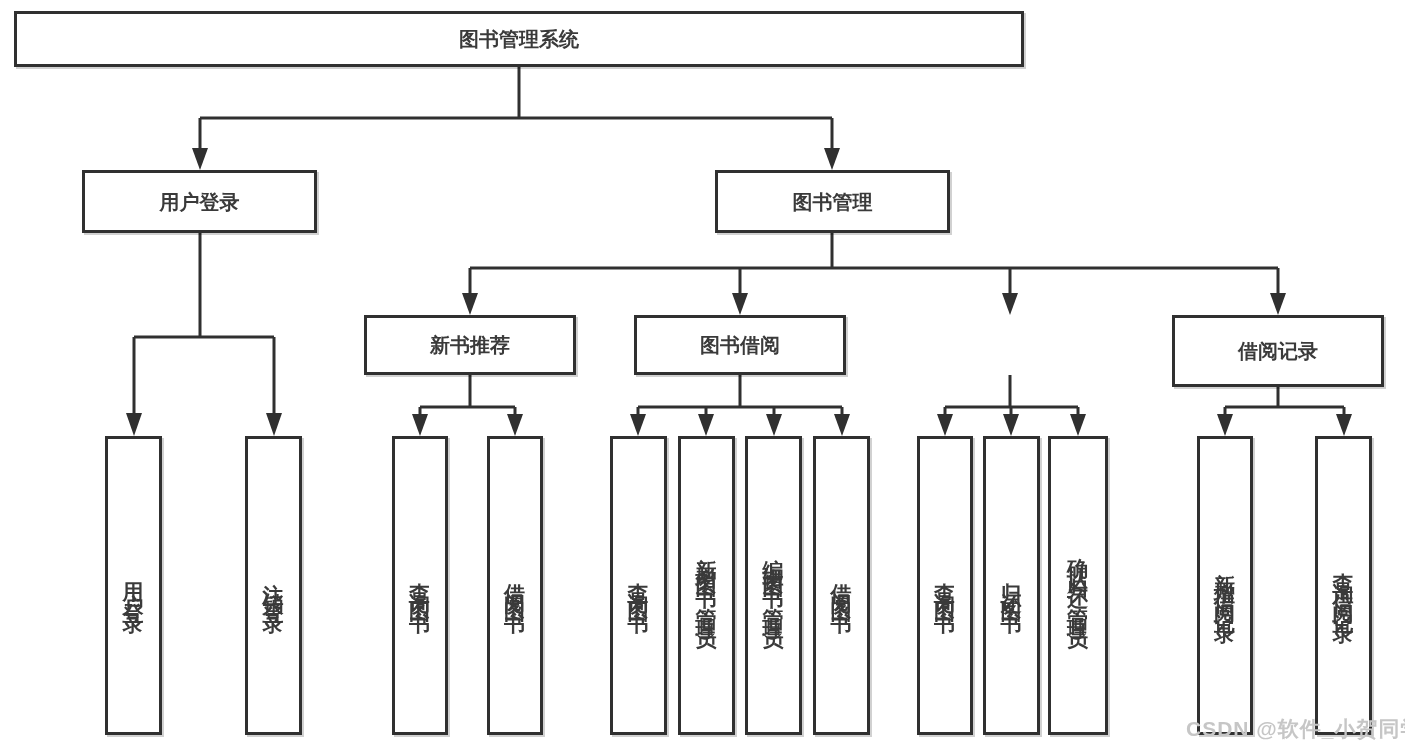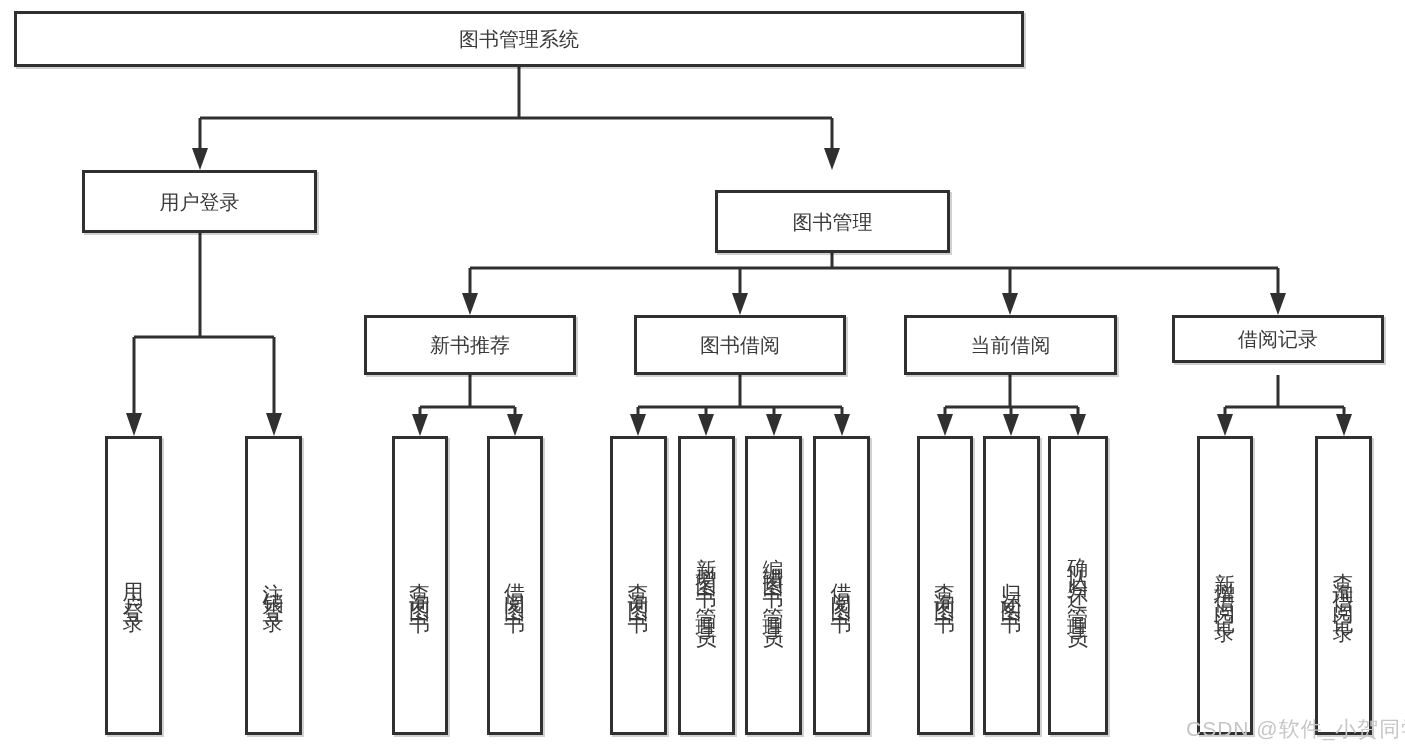--- a/index.html
+++ b/index.html
@@ -8,20 +8,21 @@
     --wm:#c6c6c6;
     --bg:#ffffff;
   }
   html,body{margin:0;padding:0;background:var(--bg);}
   body{font-family:"Liberation Sans", sans-serif;}
   .canvas{
     position:relative;
     width:1405px;height:747px;
     background:var(--bg);
     overflow:hidden;
+    font-weight:bold;
   }
   .connectors{
     position:absolute;left:0;top:0;width:1405px;height:747px;
     pointer-events:none;
   }
   .connectors path{
     stroke:var(--line);stroke-width:3;fill:none;
   }
   .connectors polygon{
     fill:var(--line);stroke:none;
@@ -41,25 +42,25 @@
   .hnode{line-height:1;}
   .vnode{
     writing-mode:vertical-rl;
     text-orientation:mixed;
     font-size:21px;
     letter-spacing:10px;
     line-height:1;
   }
   .root-box   {left:14px;  top:11px;  width:1010px; height:56px;}
   .n-login    {left:82px;  top:170px; width:235px;  height:63px;}
-  .n-bookmgmt {left:715px; top:170px; width:235px;  height:63px;margin-top:20px;}
+  .n-bookmgmt {left:715px; top:170px; width:235px;  height:63px;}
   .n-newbooks {left:364px; top:315px; width:212px;  height:60px;}
   .n-borrow   {left:634px; top:315px; width:212px;  height:60px;}
   .n-current  {left:904px; top:315px; width:213px;  height:60px;}
-  .n-records  {left:1172px;top:315px; width:212px;  height:48px;}
+  .n-records  {left:1172px;top:315px; width:212px;  height:72px;}
 
   .leaf{top:436px;height:299px;}
   .l-userlogin   {left:105px; width:57px;}
   .l-logout      {left:245px; width:57px;}
   .l-nb-query    {left:392px; width:56px;}
   .l-nb-borrow   {left:487px; width:56px;}
   .l-bb-query    {left:610px; width:57px;}
   .l-bb-add      {left:678px; width:57px;}
   .l-bb-edit     {left:745px; width:57px;}
   .l-bb-borrow   {left:813px; width:57px;}
@@ -136,23 +137,20 @@
   <div class="node hnode n-bookmgmt">
     <span>图书管理</span>
   </div>
 
   <div class="node hnode n-borrow">
     <span>图书借阅</span>
   </div>
   <div class="node hnode n-newbooks">
     <span>新书推荐</span>
   </div>
-  <div class="node hnode n-current">
-    <span>当前借阅</span>
-  </div>
   <div class="node hnode n-records">
     <span>借阅记录</span>
   </div>
 
   <div class="node vnode leaf l-userlogin">
     <span>用户登录</span>
   </div>
   <div class="node vnode leaf l-logout">
     <span>注销登录</span>
   </div>

